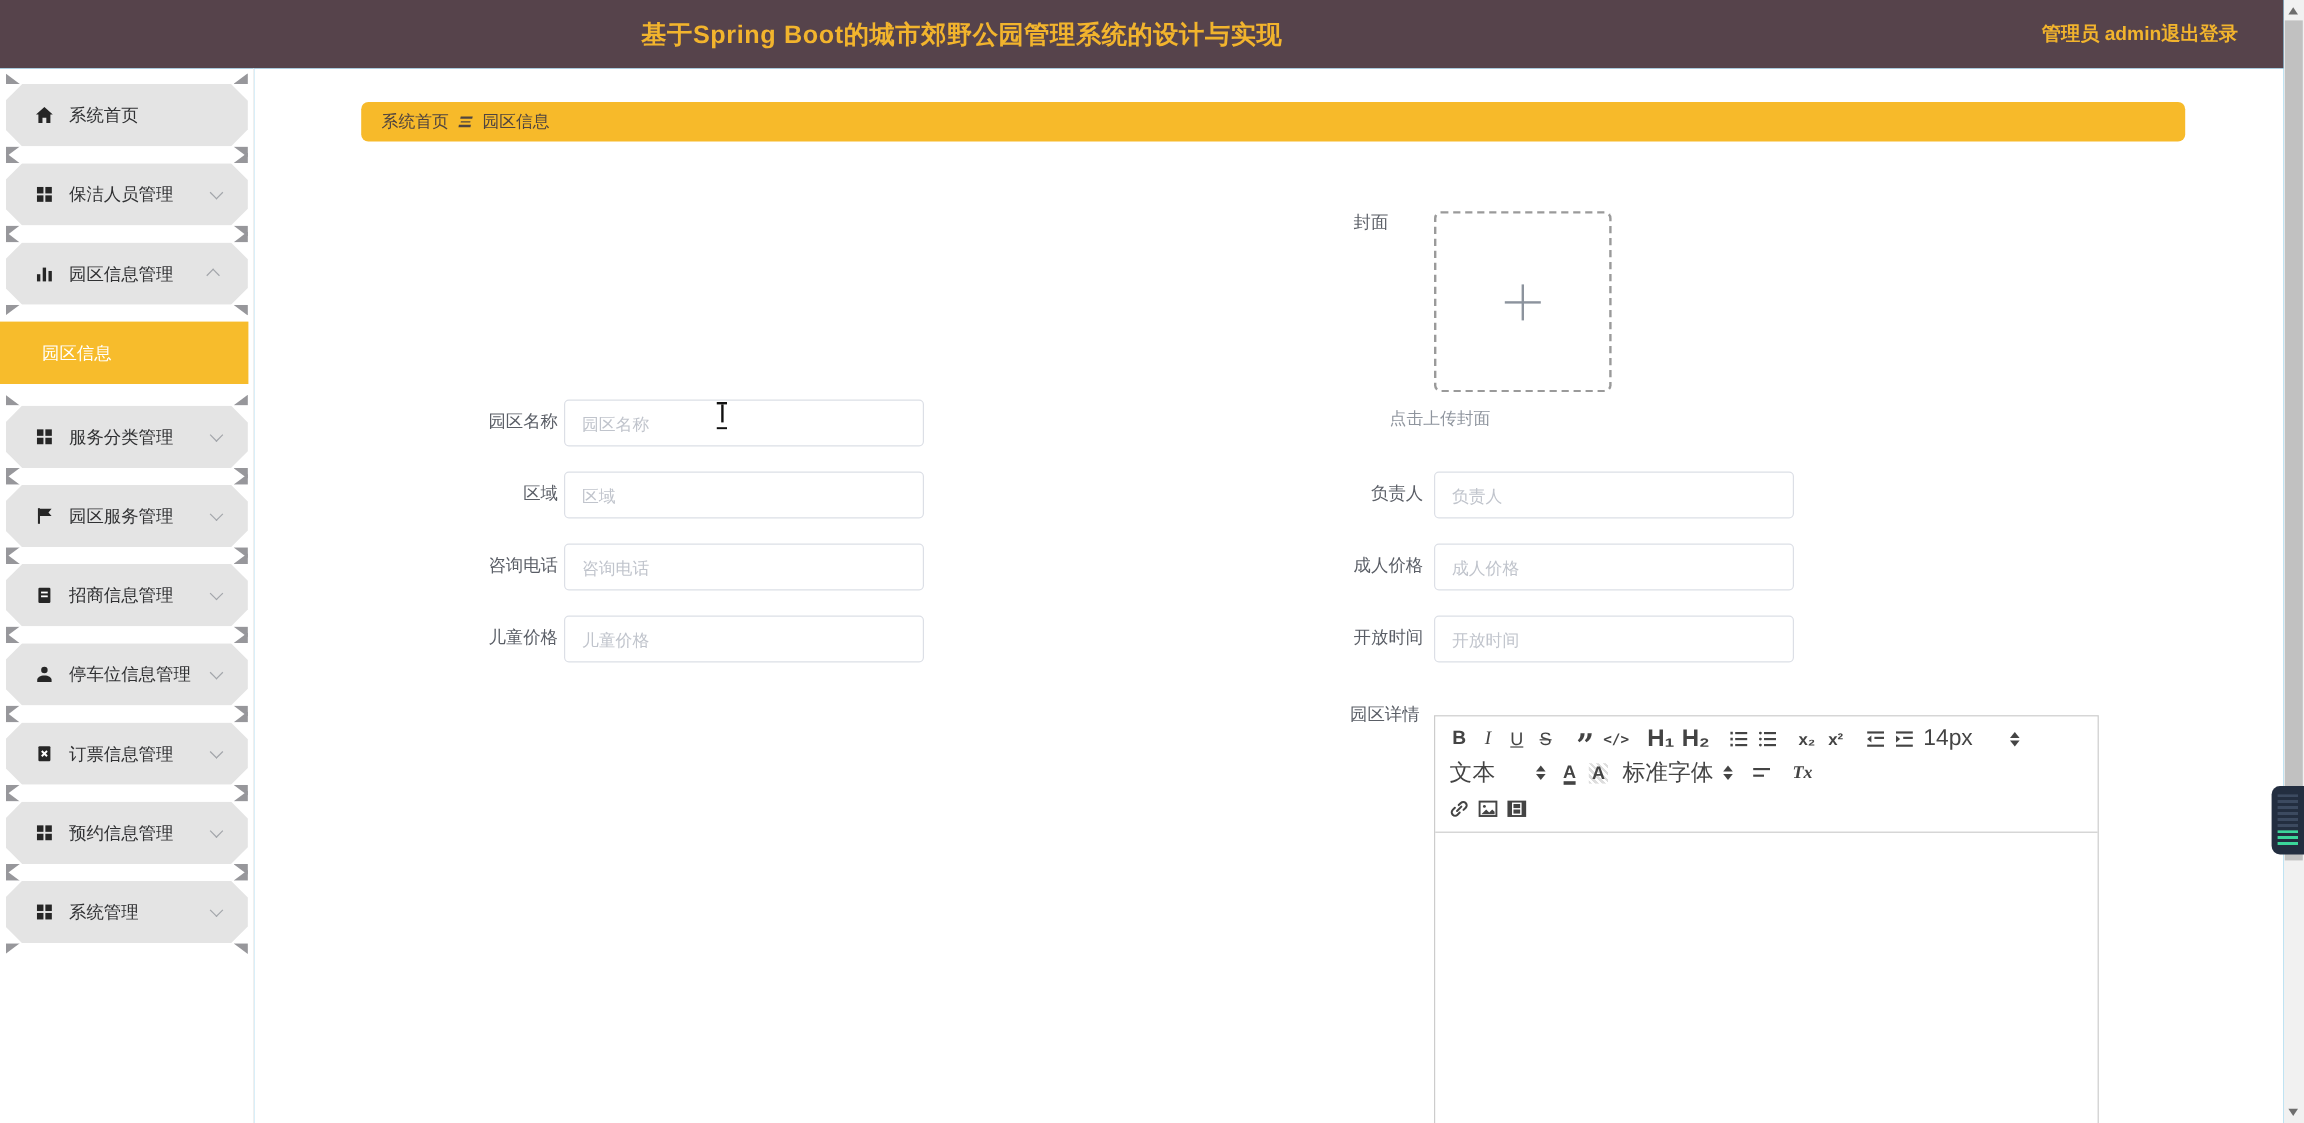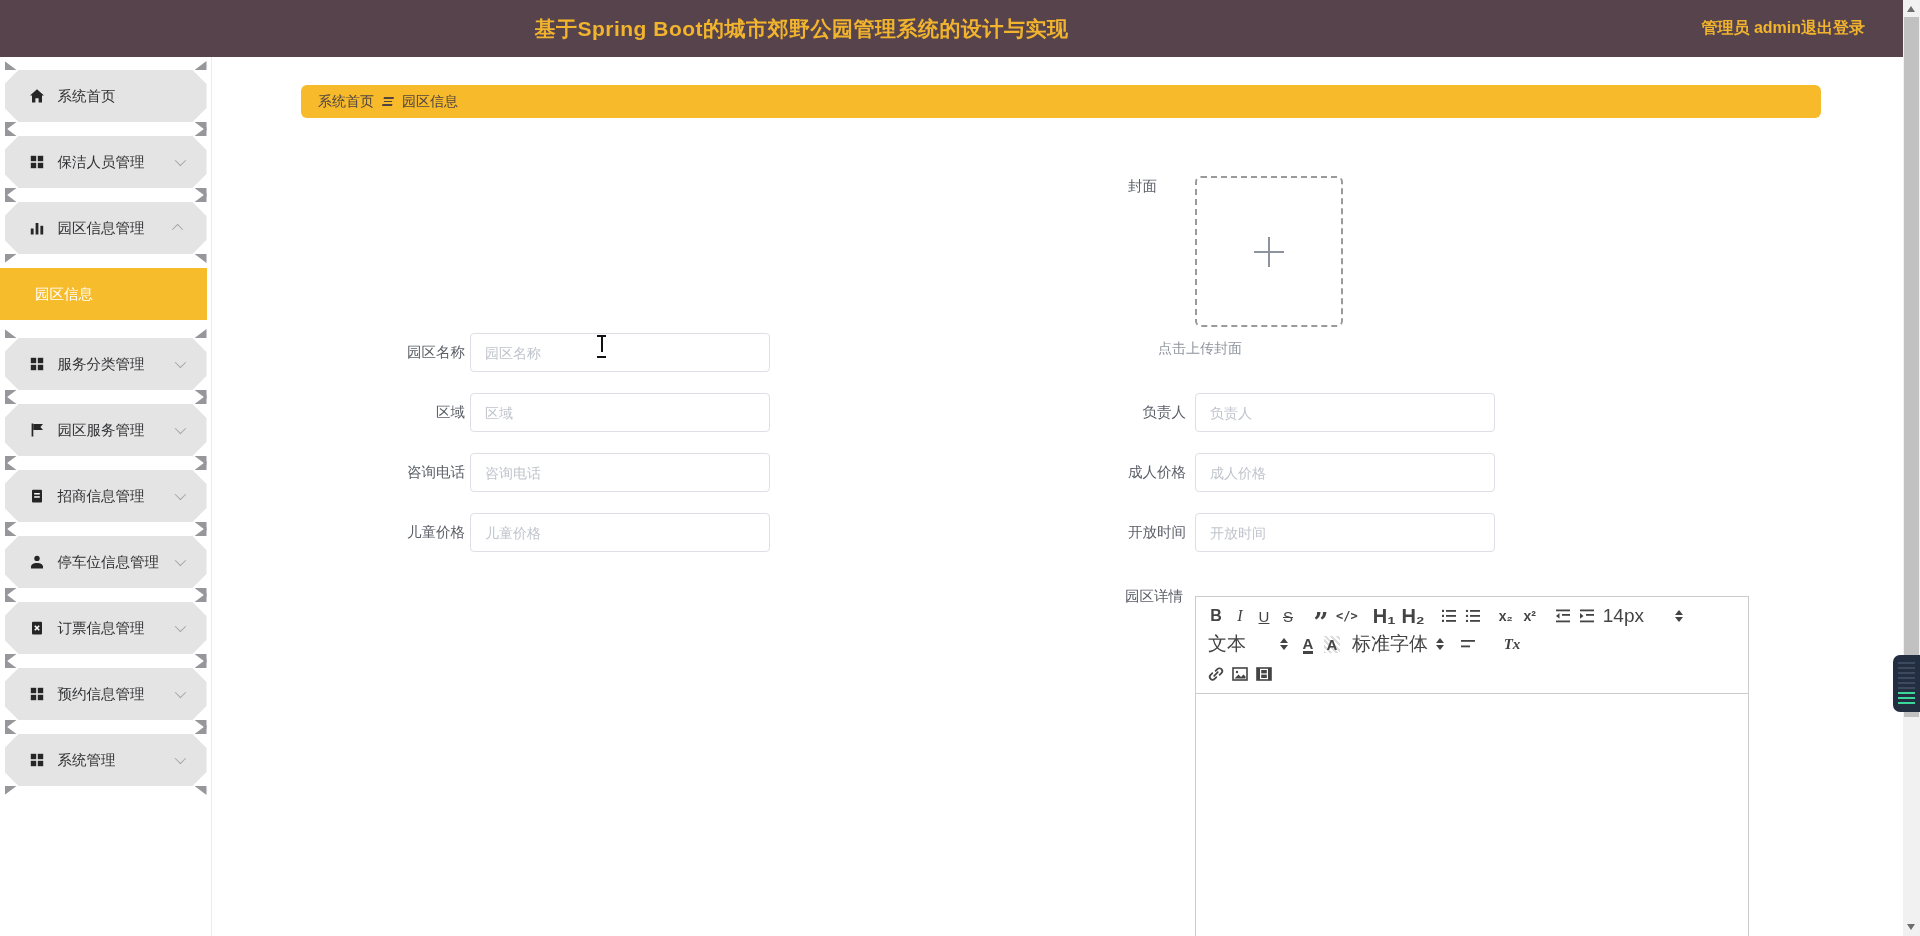--- a/index.html
+++ b/index.html
@@ -425,21 +425,21 @@
               <i class="d"></i>
             </span>
         </span>
         <span class="grp" style="margin-left:8px;">
           <span class="ql-btn">
             <svg class="icon-svg" viewBox="0 0 18 18">
                 <rect x="2" y="5" width="14" height="1.8"></rect>
                 <rect x="2" y="10.5" width="9" height="1.8"></rect>
               </svg>
           </span>
-          <span class="ql-btn b-clean" style="margin-left:20px;">Tx</span>
+          <span class="ql-btn b-clean" style="margin-left:10px;">Tx</span>
         </span>
 
         <span class="grp" style="width:100%; margin:2px 0 0 0;">
           <span class="ql-btn">
             <svg class="icon-svg" viewBox="0 0 18 18">
                 <path d="M7.2 10.8 L10.8 7.2 M5.4 8.1 L3.6 9.9 a2.8 2.8 0 0 0 4 4 L9.4 12.1 M12.6 9.9 L14.4 8.1 a2.8 2.8 0 0 0 -4 -4 L8.6 5.9" fill="none" stroke="#444" stroke-width="1.7" stroke-linecap="round"></path>
               </svg>
           </span>
           <span class="ql-btn">
             <svg class="icon-svg" viewBox="0 0 18 18">

